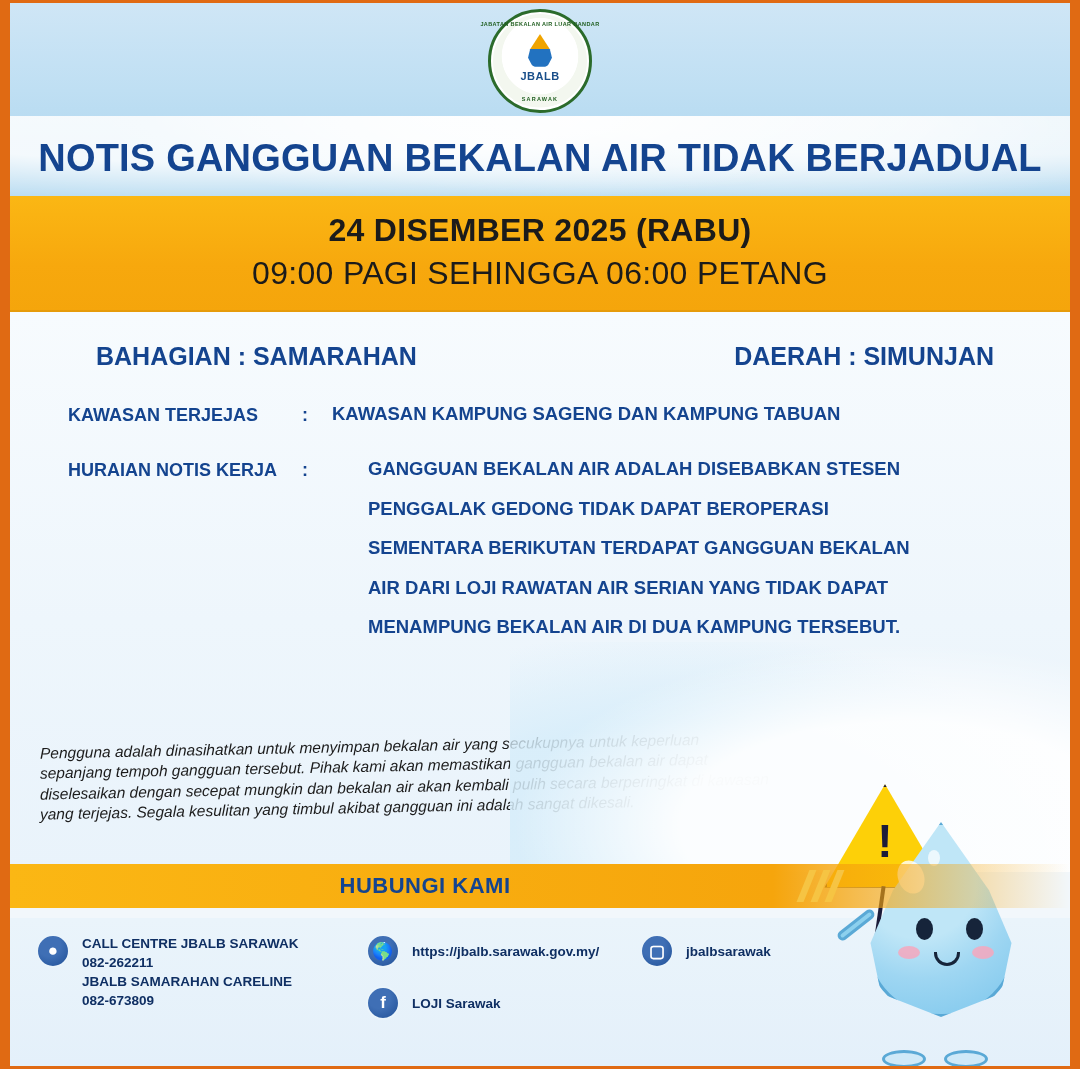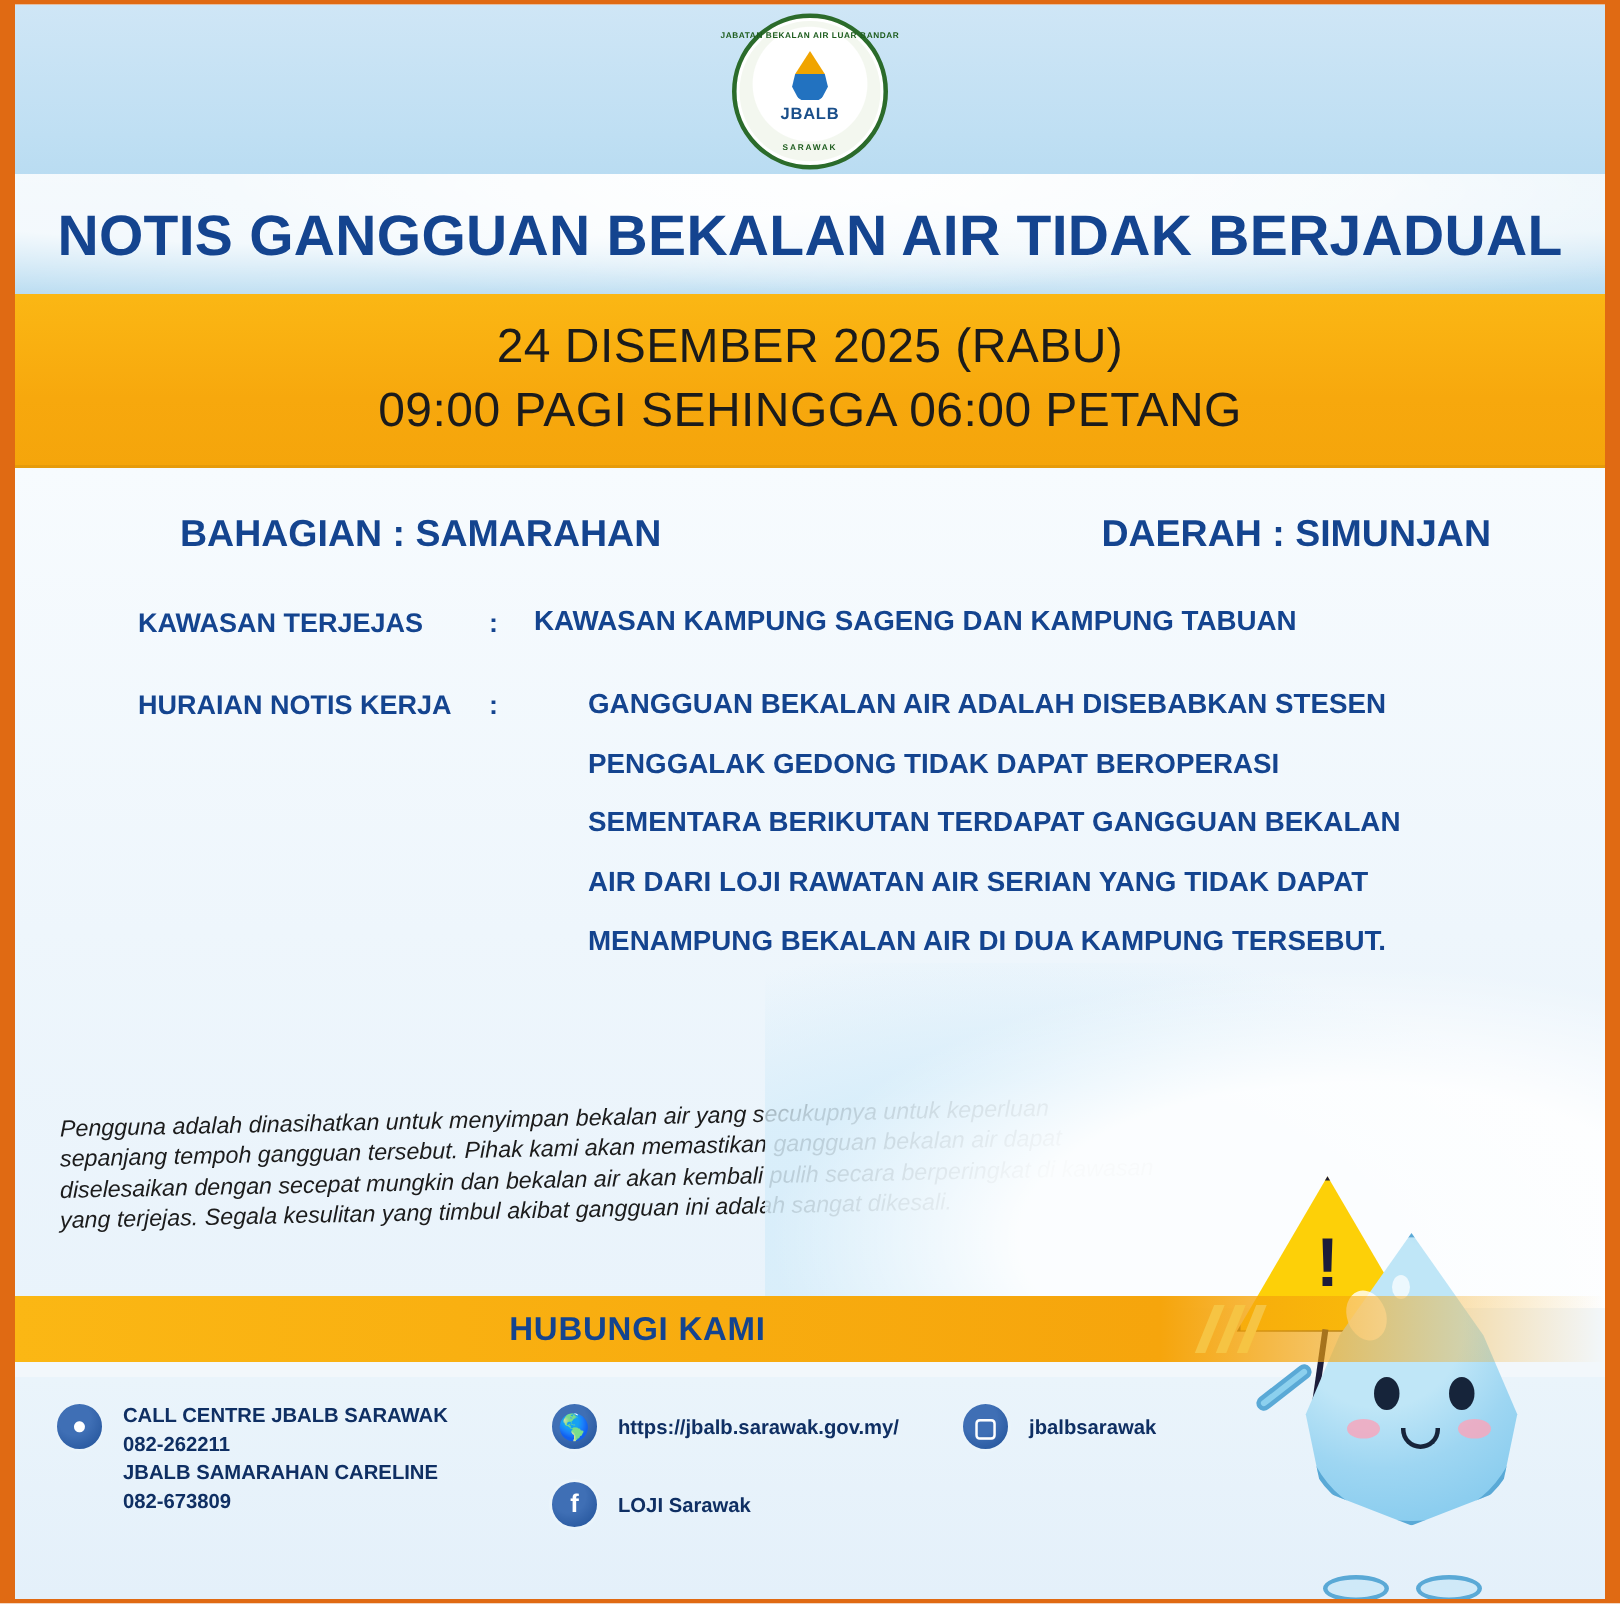--- a/index.html
+++ b/index.html
@@ -73,29 +73,29 @@
     letter-spacing:.2px;
   }
 
   
   .dateband {
     background: linear-gradient(180deg,#fbb714 0%, #f7a80d 60%, #f5a50b 100%);
     padding: 16px 0 20px;
     text-align:center;
     box-shadow: inset 0 -2px 0 rgba(0,0,0,.06);
   }
-  .dateband .l1 { font-size: 32px; font-weight: normal; color:#1b1b1b; letter-spacing:.3px; }
+  .dateband .l1 { font-size: 32px; font-weight: bold; color:#1b1b1b; letter-spacing:.3px; }
   .dateband .l2 { font-size: 32px; font-weight: normal; color:#1b1b1b; margin-top:6px; letter-spacing:.3px;}
 
   
   .body {
     position:relative;
     background: linear-gradient(180deg,#f7fbfe 0%, #eef6fc 55%, #e9f3fb 100%);
     height: 560px;
-    padding: 26px 46px 0 68px;
+    padding: 26px 46px 0 44px;
   }
   .region-row {
     display:flex; justify-content:space-between; align-items:center;
     padding: 4px 30px 0 42px;
   }
   .region-row div {
     font-size: 25px; font-weight: bold; color:#14448f;
   }
   .field {
     display:flex; margin-top: 34px;

